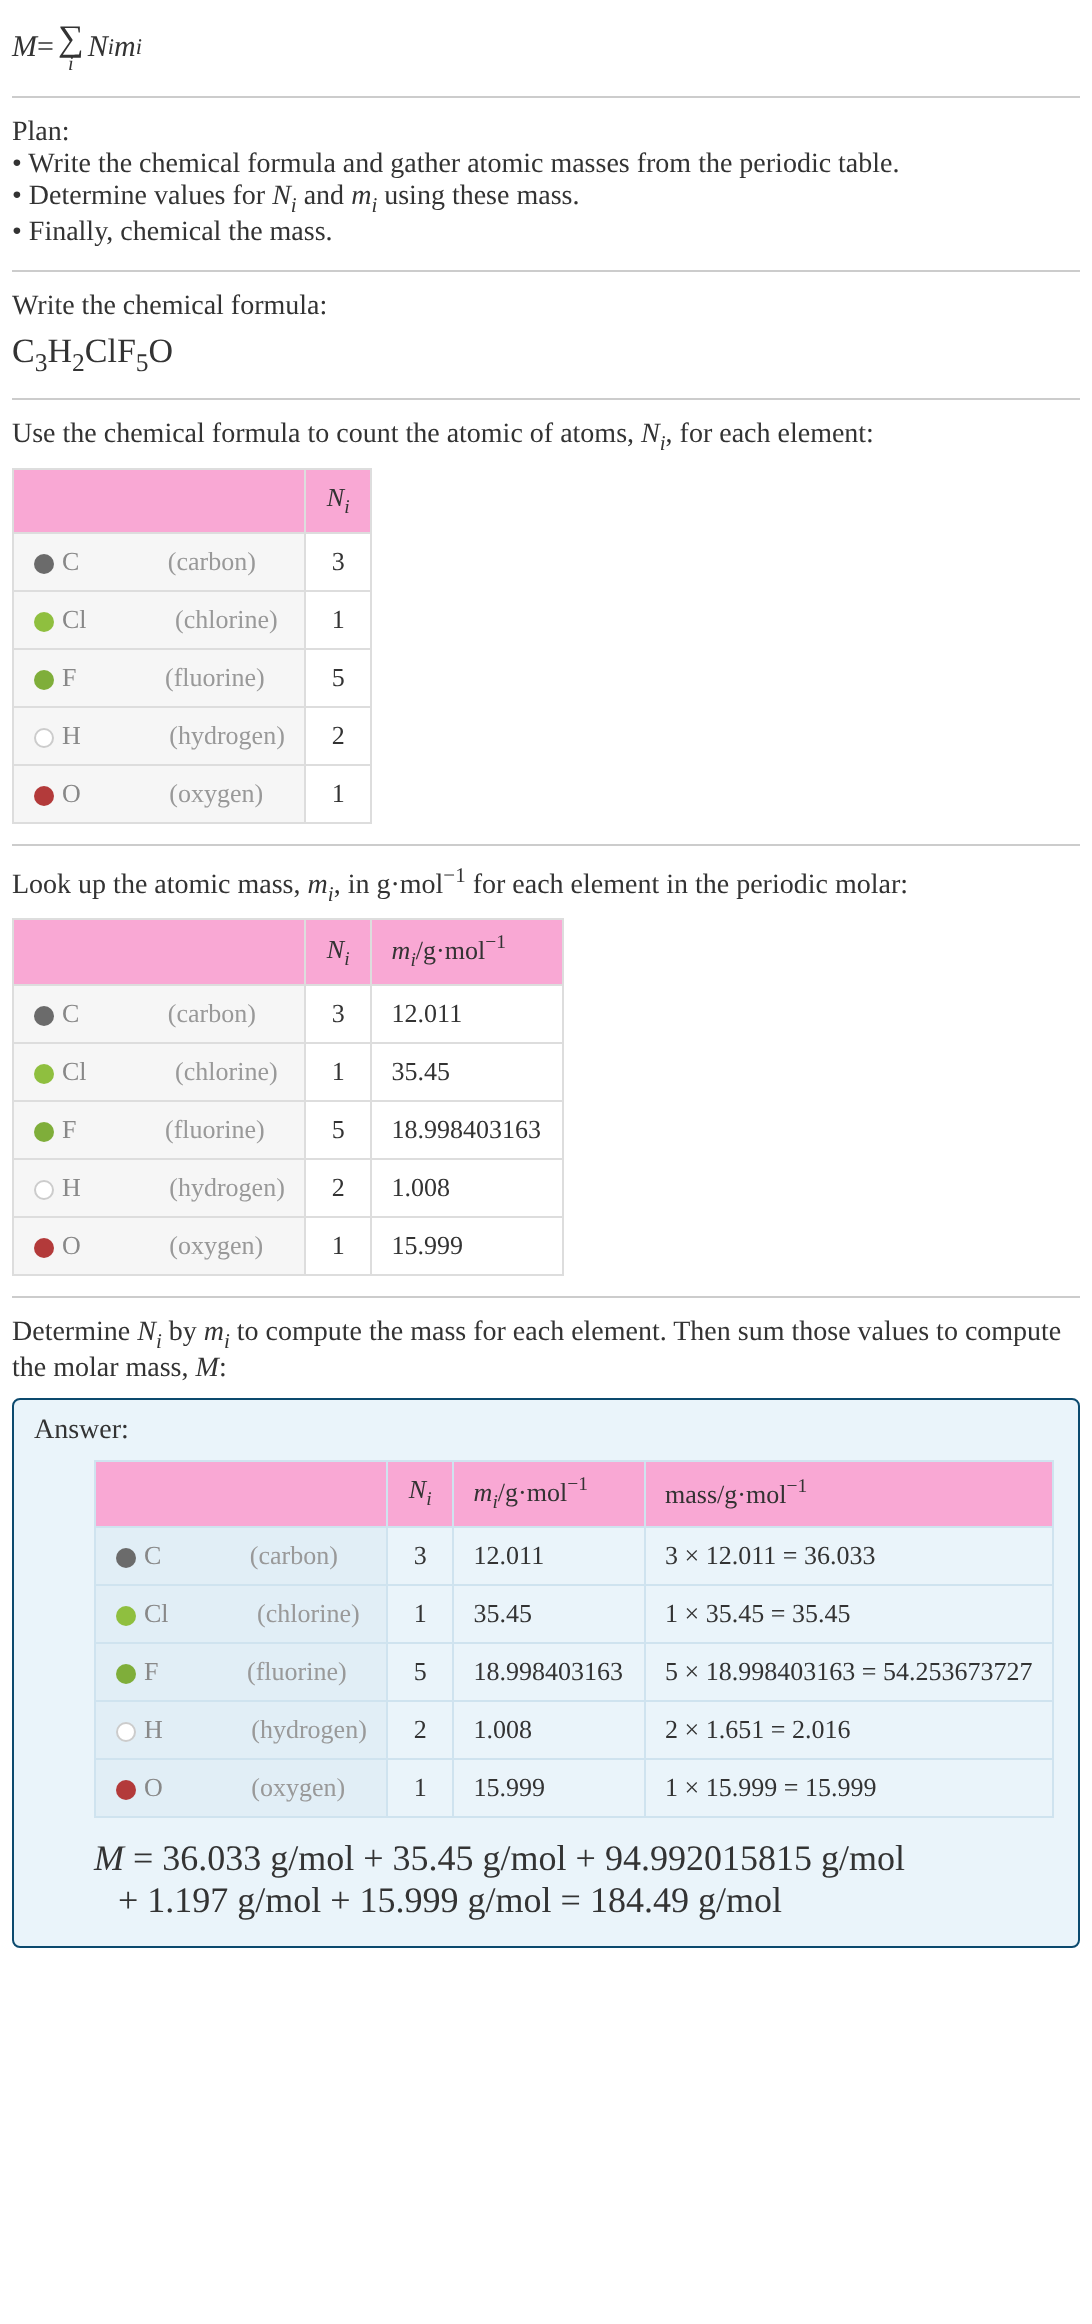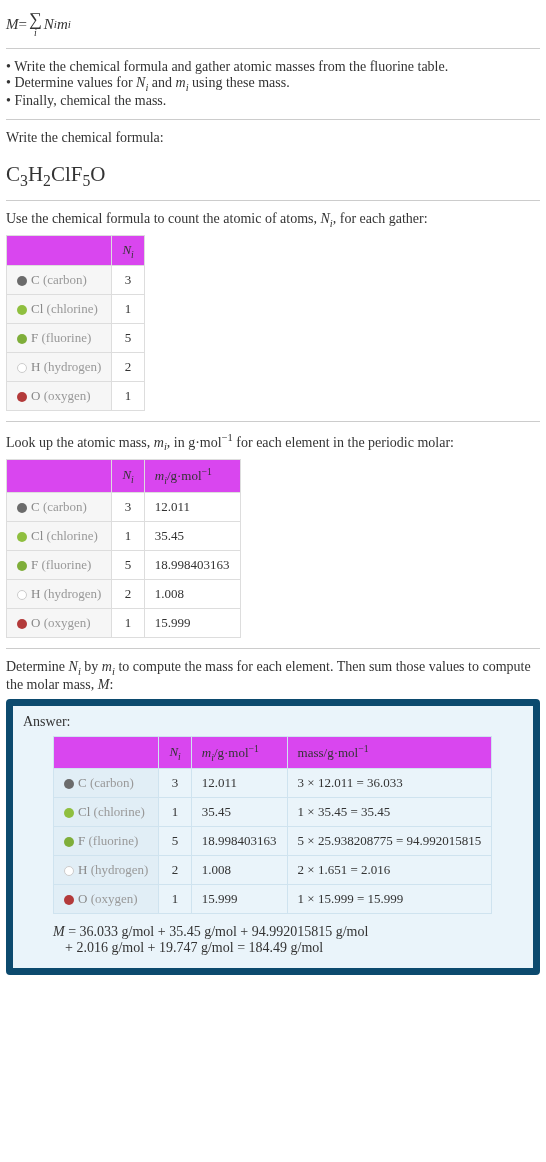--- a/index.html
+++ b/index.html
@@ -39,48 +39,48 @@
     border-collapse: collapse;
     margin-top: 6px;
     font-size: 13px;
   }
   td, th {
     border: 1px solid #ddd;
     padding: 6px 10px;
     text-align: left;
     font-weight: normal;
   }
-  th { background: #d946ef; }
+  th { background: #f9a8d4; }
   .row-head {
     background: #f6f6f6;
     color: #888;
   }
   .row-head .swatch {
     display: inline-block;
     width: 10px;
     height: 10px;
     border-radius: 50%;
     margin-right: 4px;
     vertical-align: middle;
   }
-  .row-head .elname { color: #999; }
+  .row-head .elname { color: #999; margin-left: 41px; }
   .num-col { text-align: center; }
   .answer-box {
     background: #eaf4fa;
-    border: 7px solid #0c4a6e;
+    border: 1px solid #0c4a6e;
     border-radius: 4px;
     padding: 8px 10px 12px 10px;
     margin-top: 6px;
   }
   .answer-box table td, .answer-box table th { border: 1px solid #cfe3ef; }
   .answer-box .row-head { background: #e1eef6; }
   .final {
     margin-top: 10px;
     padding-left: 30px;
-    font-size: 14px;
+    font-size: 18px;
     font-style: italic;
     font-family: 'Times New Roman', serif;
   }
   .final .roman { font-style: normal; }
 </style>
 </head>
 <body>
 
 <div class="section">
   <div class="formula sigma-row">
@@ -93,41 +93,42 @@
     <span>N</span>
       <span class="sub">i</span>
       <span>m</span>
       <span class="sub">i</span>
   </div>
 </div>
 
 <hr class="hr">
 
 <div class="section">
-  <div>• Write the chemical formula and gather atomic masses from the fluorine table.</div>
+  <div>Plan:</div>
+  <div>• Write the chemical formula and gather atomic masses from the periodic table.</div>
   <div>
     <span>• Determine values for </span><span class="italic">N</span><span class="sub italic">i</span><span> and </span><span class="italic">m</span><span class="sub italic">i</span><span> using these mass.</span>
   </div>
   <div>• Finally, chemical the mass.</div>
 </div>
 
 <hr class="hr">
 
 <div class="section">
   <div>Write the chemical formula:</div>
-  <div style="margin-top:16px;font-size:21px">
+  <div style="margin-top:4px;font-size:17px">
     <span>C</span><span class="sub">3</span><span>H</span><span class="sub">2</span><span>Cl</span><span>F</span><span class="sub">5</span><span>O</span>
   </div>
 </div>
 
 <hr class="hr">
 
 <div class="section">
   <div>
-    <span>Use the chemical formula to count the atomic of atoms, </span><span class="italic">N</span><span class="sub italic">i</span><span>, for each gather:</span>
+    <span>Use the chemical formula to count the atomic of atoms, </span><span class="italic">N</span><span class="sub italic">i</span><span>, for each element:</span>
   </div>
   <table>
     <tbody>
         <tr>
       <th></th>
       <th class="num-col"><span class="italic">N</span><span class="sub italic">i</span></th>
     </tr>
     <tr>
           <td class="row-head"><span class="swatch" style=";background:#6b6b6b"></span><span>C</span> <span class="elname">(carbon)</span></td>
           <td class="num-col">3</td>
@@ -220,34 +221,34 @@
       <tr>
             <td class="row-head"><span class="swatch" style=";background:#8fbf3f"></span><span>Cl</span> <span class="elname">(chlorine)</span></td>
             <td class="num-col">1</td>
             <td>35.45</td>
             <td>1 × 35.45 = 35.45</td>
           </tr>
       <tr>
             <td class="row-head"><span class="swatch" style=";background:#7fae3a"></span><span>F</span> <span class="elname">(fluorine)</span></td>
             <td class="num-col">5</td>
             <td>18.998403163</td>
-            <td>5 × 25.938208775 = 94.992015815</td>
+            <td>5 × 18.998403163 = 54.253673727</td>
           </tr>
       <tr>
             <td class="row-head"><span class="swatch" style="border:1px solid #ccc;background:#ffffff;border:1px solid #ccc"></span><span>H</span> <span class="elname">(hydrogen)</span></td>
             <td class="num-col">2</td>
             <td>1.008</td>
             <td>2 × 1.651 = 2.016</td>
           </tr>
       <tr>
             <td class="row-head"><span class="swatch" style=";background:#b33a3a"></span><span>O</span> <span class="elname">(oxygen)</span></td>
             <td class="num-col">1</td>
             <td>15.999</td>
             <td>1 × 15.999 = 15.999</td>
           </tr>
     </tbody>
       </table>
     <div class="final">
       <span>M</span><span class="roman"> = 36.033 g/mol + 35.45 g/mol + 94.992015815 g/mol</span><br>
-      <span class="roman" style="padding-left:12px">+ 2.016 g/mol + 19.747 g/mol = 184.49 g/mol</span>
+      <span class="roman" style="padding-left:12px">+ 1.197 g/mol + 15.999 g/mol = 184.49 g/mol</span>
     </div>
   </div>
 </div>
 
 </body></html>

